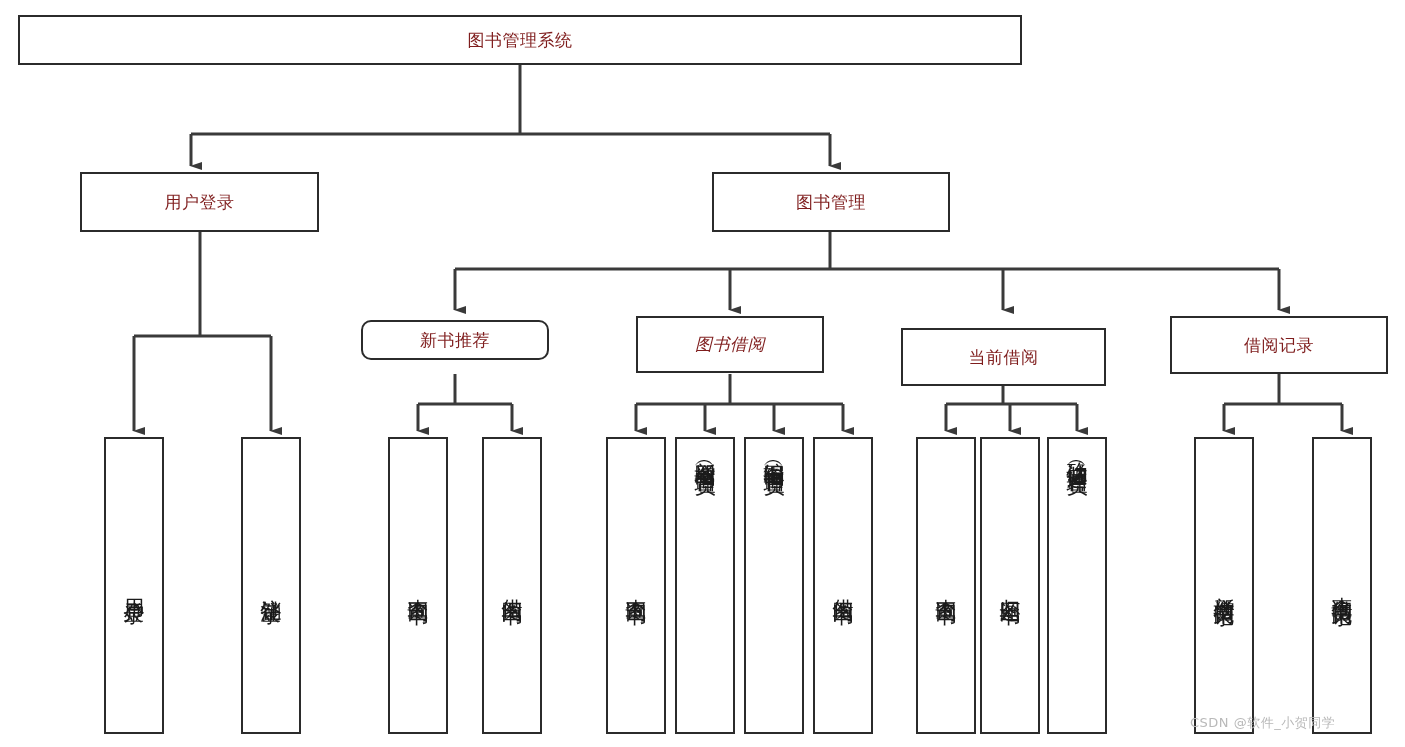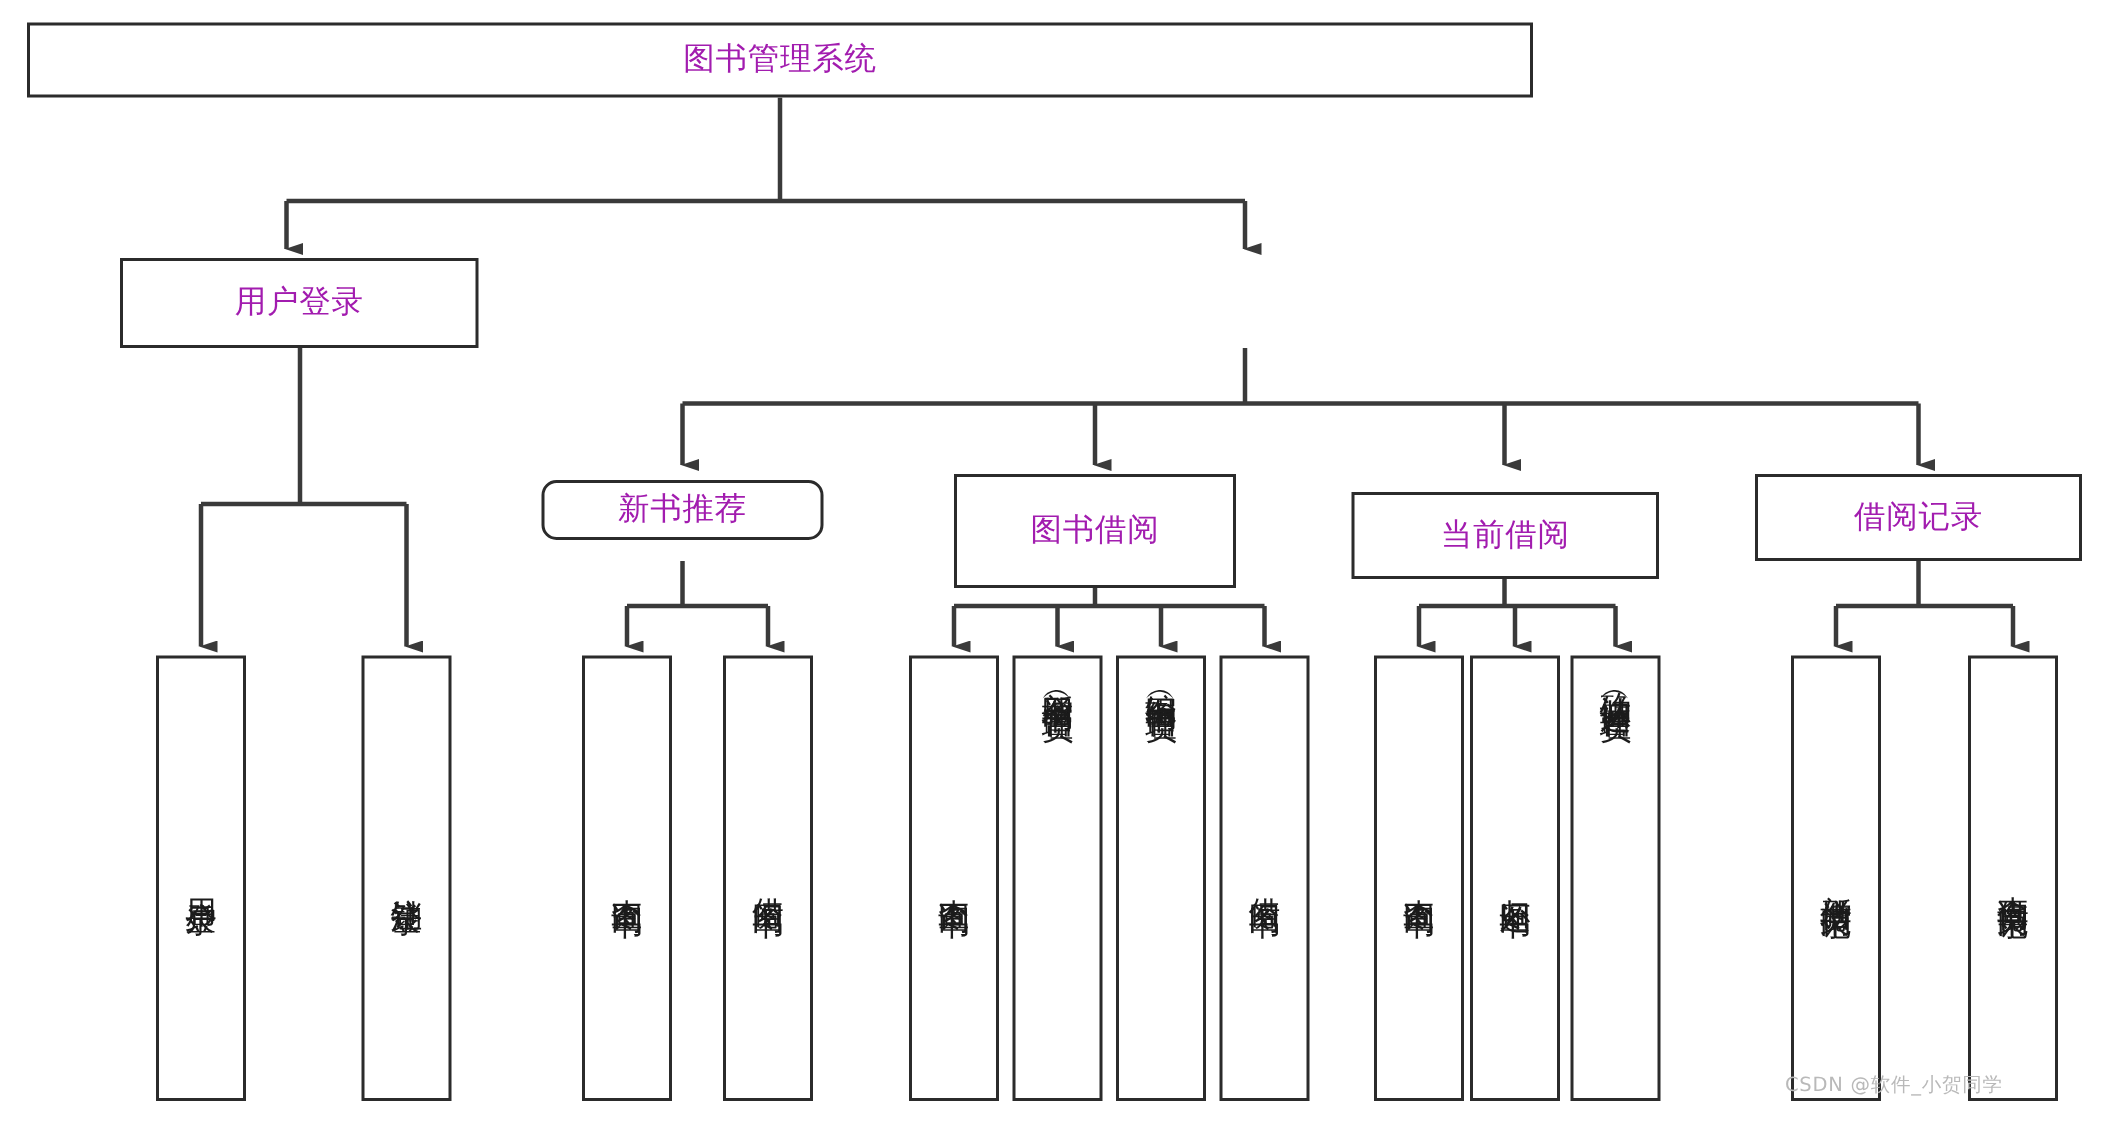--- a/index.html
+++ b/index.html
@@ -25,22 +25,22 @@
   .node-box {
     position: absolute;
     box-sizing: border-box;
     background: #ffffff;
     border: 2px solid #2b2b2b;
     display: flex;
     align-items: center;
     justify-content: center;
   }
   .node-label-h {
-    font-size: 21px;
-    color: #a21caf;
+    font-size: 17px;
+    color: #7f1d1d;
     line-height: 1.1;
     white-space: nowrap;
     letter-spacing: 0.5px;
   }
   .node-label-v {
     writing-mode: vertical-rl;
     text-orientation: upright;
     font-size: 21px;
     color: #1b1b1b;
     line-height: 1.15;
@@ -133,26 +133,29 @@
   </svg>
 
   <div class="node-box" style="left:18px; top:15px; width:1004px; height:50px;">
     <span class="node-label-h">图书管理系统</span>
   </div>
 
   <div class="node-box" style="left:80px; top:172px; width:239px; height:60px;">
     <span class="node-label-h">用户登录</span>
   </div>
 
+  <div class="node-box" style="left:712px; top:172px; width:238px; height:60px;">
+    <span class="node-label-h">图书管理</span>
+  </div>
 
   <div class="node-box" style="left:361px; top:320px; width:188px; height:40px;border-radius:10px;">
     <span class="node-label-h">新书推荐</span>
   </div>
 
-  <div class="node-box" style="left:636px; top:316px; width:188px; height:76px;">
+  <div class="node-box" style="left:636px; top:316px; width:188px; height:57px;font-style:italic;">
     <span class="node-label-h">图书借阅</span>
   </div>
 
   <div class="node-box" style="left:901px; top:316px; width:205px; height:58px;margin-top:12px;">
     <span class="node-label-h">当前借阅</span>
   </div>
 
   <div class="node-box" style="left:1170px; top:316px; width:218px; height:58px;">
     <span class="node-label-h">借阅记录</span>
   </div>

